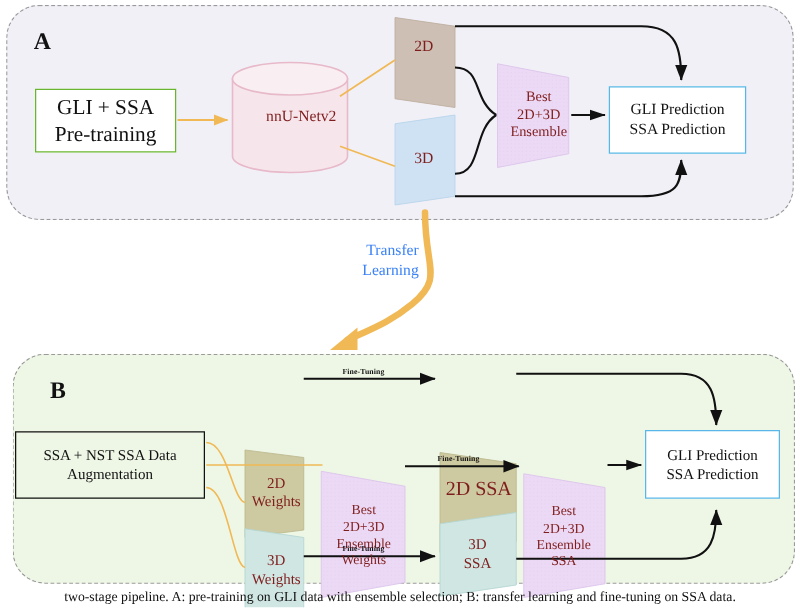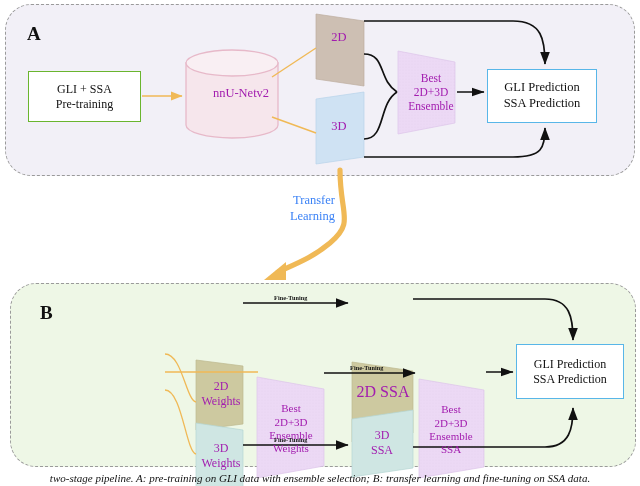--- a/index.html
+++ b/index.html
@@ -65,21 +65,21 @@
     color: #111;
   }
   .lbl {
     display: block;
     white-space: nowrap;
   }
   
   #gli-ssa-pretraining {
     left: 28px; top: 71px; width: 113px; height: 51px;
     border: 1.6px solid #6ab52e;
-    font-size: 12px;
+    font-size: 17px;
   }
   #gli-pred-a {
     left: 487px; top: 69px; width: 110px; height: 54px;
     border: 1.6px solid #58b6e8;
     font-size: 12.5px;
   }
   
   #ssa-nst-aug {
     left: 12px; top: 345px; width: 152px; height: 54px;
     border: 1.6px solid #111;
@@ -92,21 +92,21 @@
     font-size: 12px;
   }
   
   .shape-text {
     position: absolute;
     display: flex;
     flex-direction: column;
     align-items: center;
     justify-content: center;
     text-align: center;
-    color: #a21caf;
+    color: #7f1d1d;
     pointer-events: none;
     line-height: 1.22;
   }
   .t-2d-a      { left: 312px; top: 26px;  width: 54px; height: 24px; font-size: 12.5px; }
   .t-3d-a      { left: 312px; top: 115px; width: 54px; height: 24px; font-size: 12.5px; }
   .t-cyl-a     { left: 188px; top: 84px;  width: 106px; height: 20px; font-size: 12.5px; }
   .t-ens-a     { left: 400px; top: 64px;  width: 62px; height: 56px; font-size: 11.5px; }
   .t-2dw-b     { left: 193px; top: 374px; width: 56px; height: 36px; font-size: 12px; }
   .t-3dw-b     { left: 193px; top: 497px; width: 56px; height: 36px; font-size: 12px; }
   .t-ensw-b    { left: 258px; top: 398px; width: 66px; height: 76px; font-size: 11px; }
@@ -134,21 +134,20 @@
   #figure-caption {
     position: absolute;
     left: 0;
     top: 472px;
     width: 640px;
     font-size: 11px;
     color: #111;
     white-space: nowrap;
     overflow: hidden;
     text-align: center;
-    font-style: italic;
   }
 </style>
 </head>
 <body>
 
 <div id="canvas">
 
   <div class="panel" id="panel-a"></div>
 
   <div class="panel" id="panel-b"></div>
@@ -261,20 +260,24 @@
     <span class="lbl">Best</span>
     <span class="lbl">2D+3D</span>
     <span class="lbl">Ensemble</span>
   </div>
 
   <div id="transfer-learning-label">
     <span class="lbl">Transfer</span>
     <span class="lbl">Learning</span>
   </div>
 
+  <div class="nodebox" id="ssa-nst-aug">
+    <span class="lbl">SSA + NST SSA Data</span>
+    <span class="lbl">Augmentation</span>
+  </div>
 
   <div class="nodebox" id="gli-pred-b">
     <span class="lbl">GLI Prediction</span>
     <span class="lbl">SSA Prediction</span>
   </div>
 
   <div class="shape-text t-2dw-b" style="top:376px;">
     <span class="lbl">2D</span>
     <span class="lbl">Weights</span>
   </div>

